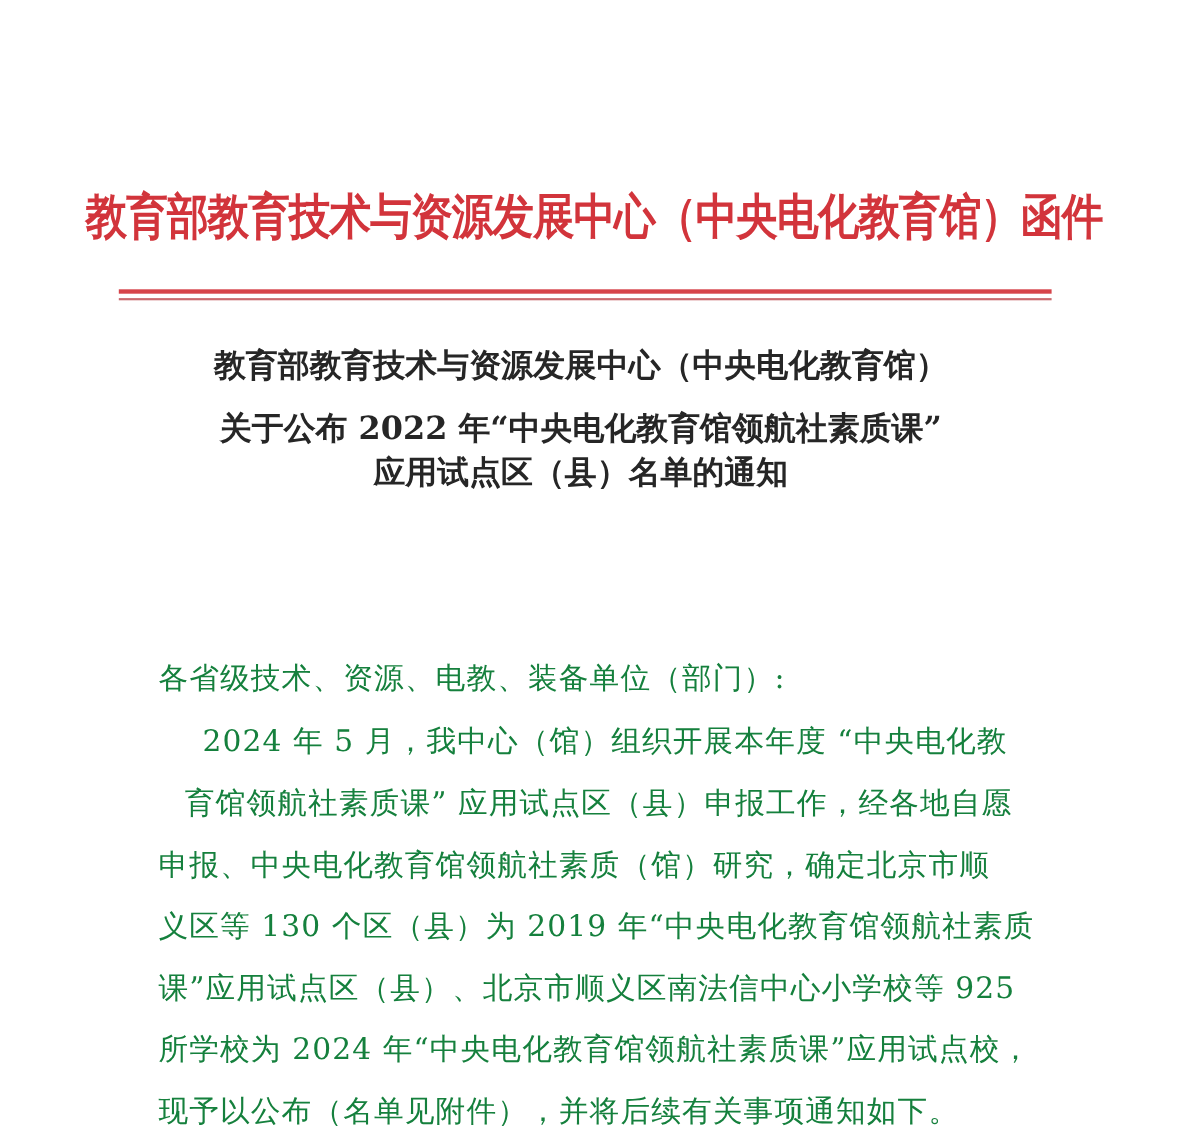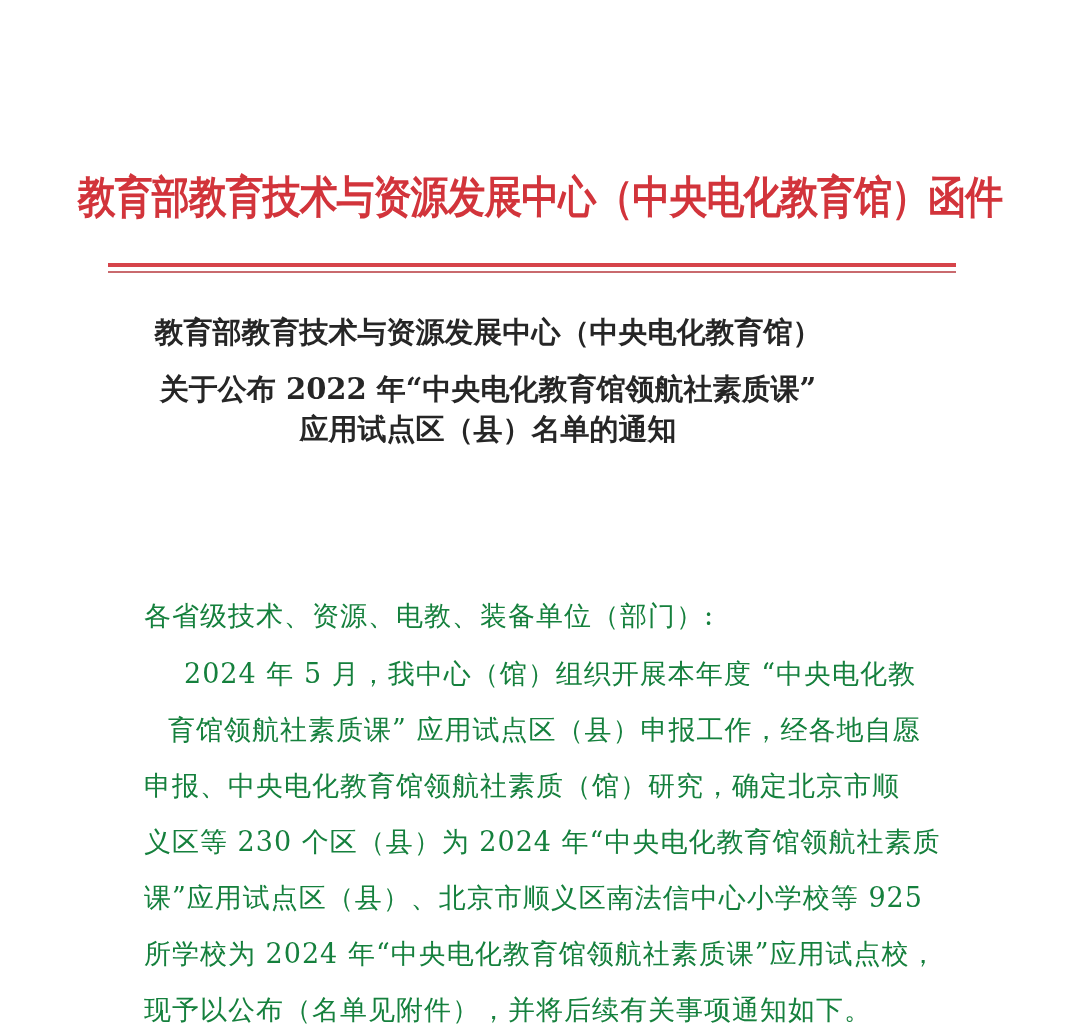--- a/index.html
+++ b/index.html
@@ -48,20 +48,21 @@
     }
     .title {
       position: absolute;
       left: 0;
       width: 976px;
       text-align: center;
       font-size: 29px;
       font-weight: bold;
       color: #262626;
       white-space: nowrap;
+      padding-left: 40px;
     }
     .t1 { top: 313px; }
     .t2 { top: 370px; }
     .t3 { top: 410px; }
     .body-line {
       position: absolute;
       left: 144px;
       font-size: 27px;
       color: #15803d;
       white-space: nowrap;
@@ -76,16 +77,16 @@
 <div class="rule-thin"></div>
 
 <div class="title t1">教育部教育技术与资源发展中心（中央电化教育馆）</div>
 <div class="title t2">关于公布 2022 年“中央电化教育馆领航社素质课”</div>
 <div class="title t3">应用试点区（县）名单的通知</div>
 
 <div class="body-line" style="top:598px;">各省级技术、资源、电教、装备单位（部门）:</div>
 <div class="body-line" style="top:656px; left:184px;">2024 年 5 月，我中心（馆）组织开展本年度 “中央电化教</div>
 <div class="body-line" style="top:712px;margin-left:24px;">育馆领航社素质课” 应用试点区（县）申报工作，经各地自愿</div>
 <div class="body-line" style="top:768px;">申报、中央电化教育馆领航社素质（馆）研究，确定北京市顺</div>
-<div class="body-line" style="top:824px;">义区等 230 个区（县）为 2024 年“中央电化教育馆领航社素质</div>
+<div class="body-line" style="top:824px;">义区等 130 个区（县）为 2019 年“中央电化教育馆领航社素质</div>
 <div class="body-line" style="top:880px;">课”应用试点区（县）、北京市顺义区南法信中心小学校等 925</div>
 <div class="body-line" style="top:936px;">所学校为 2024 年“中央电化教育馆领航社素质课”应用试点校，</div>
 <div class="body-line" style="top:992px;">现予以公布（名单见附件），并将后续有关事项通知如下。</div>
 
 </body></html>

